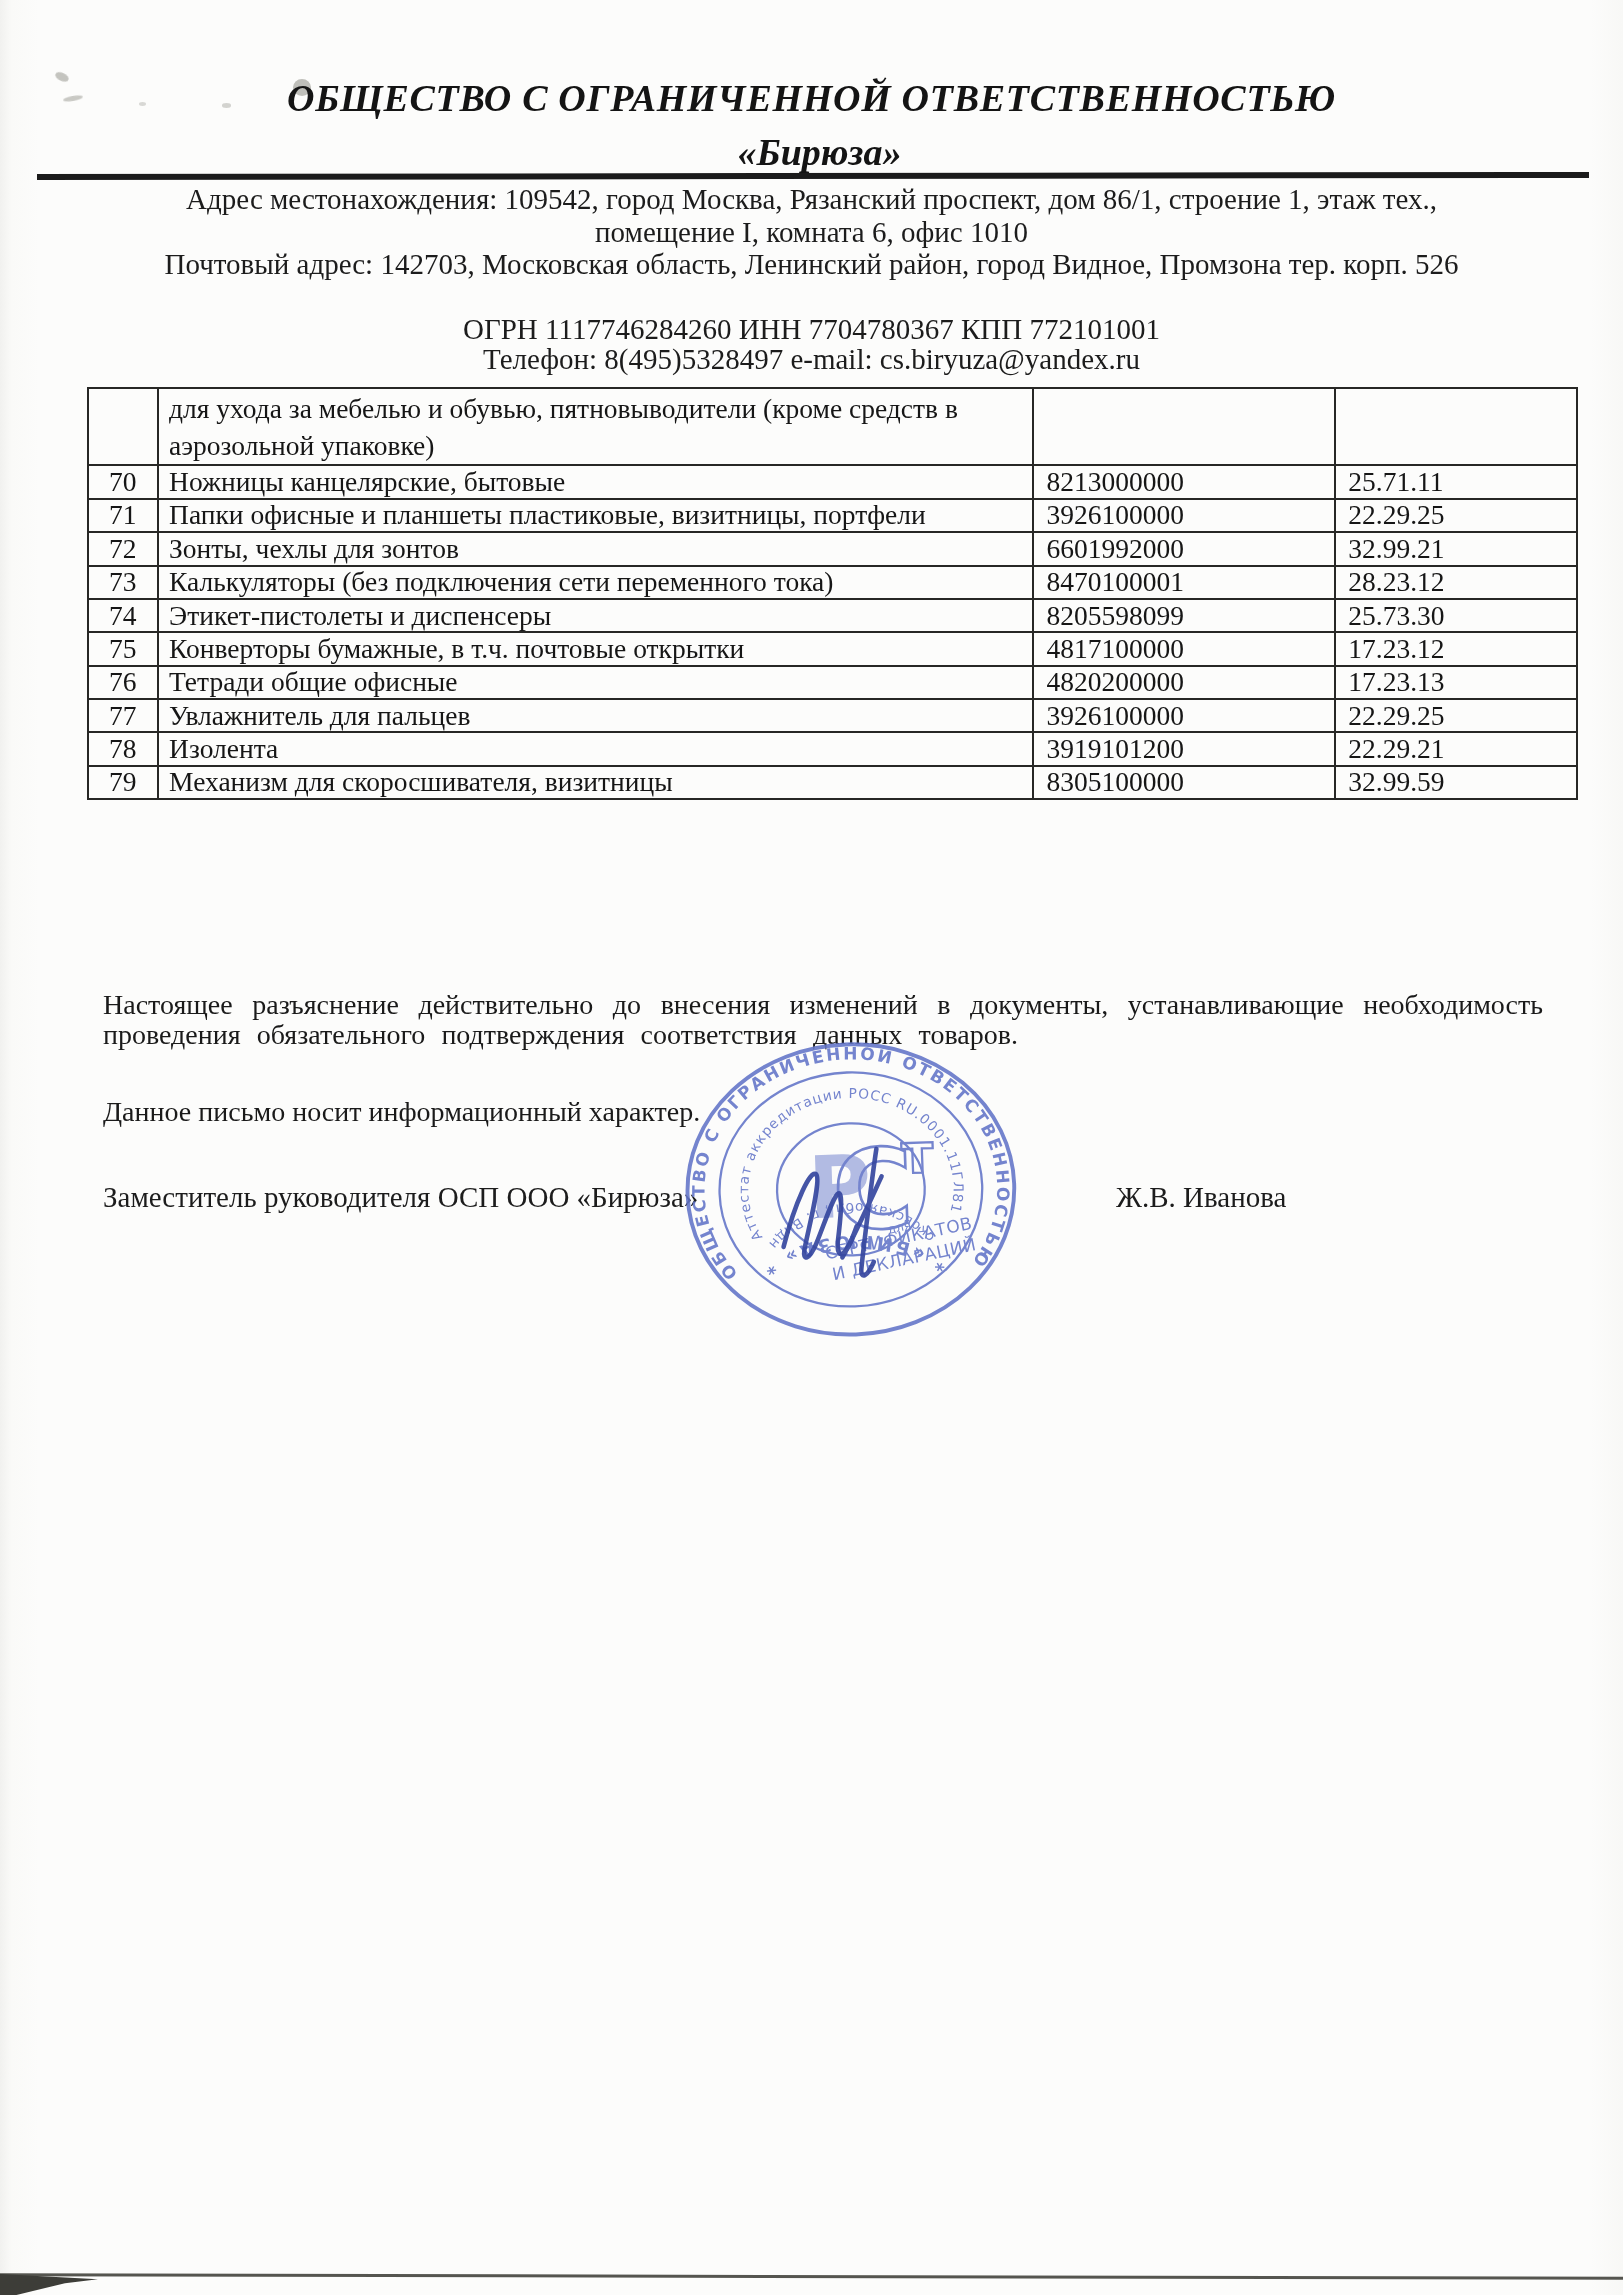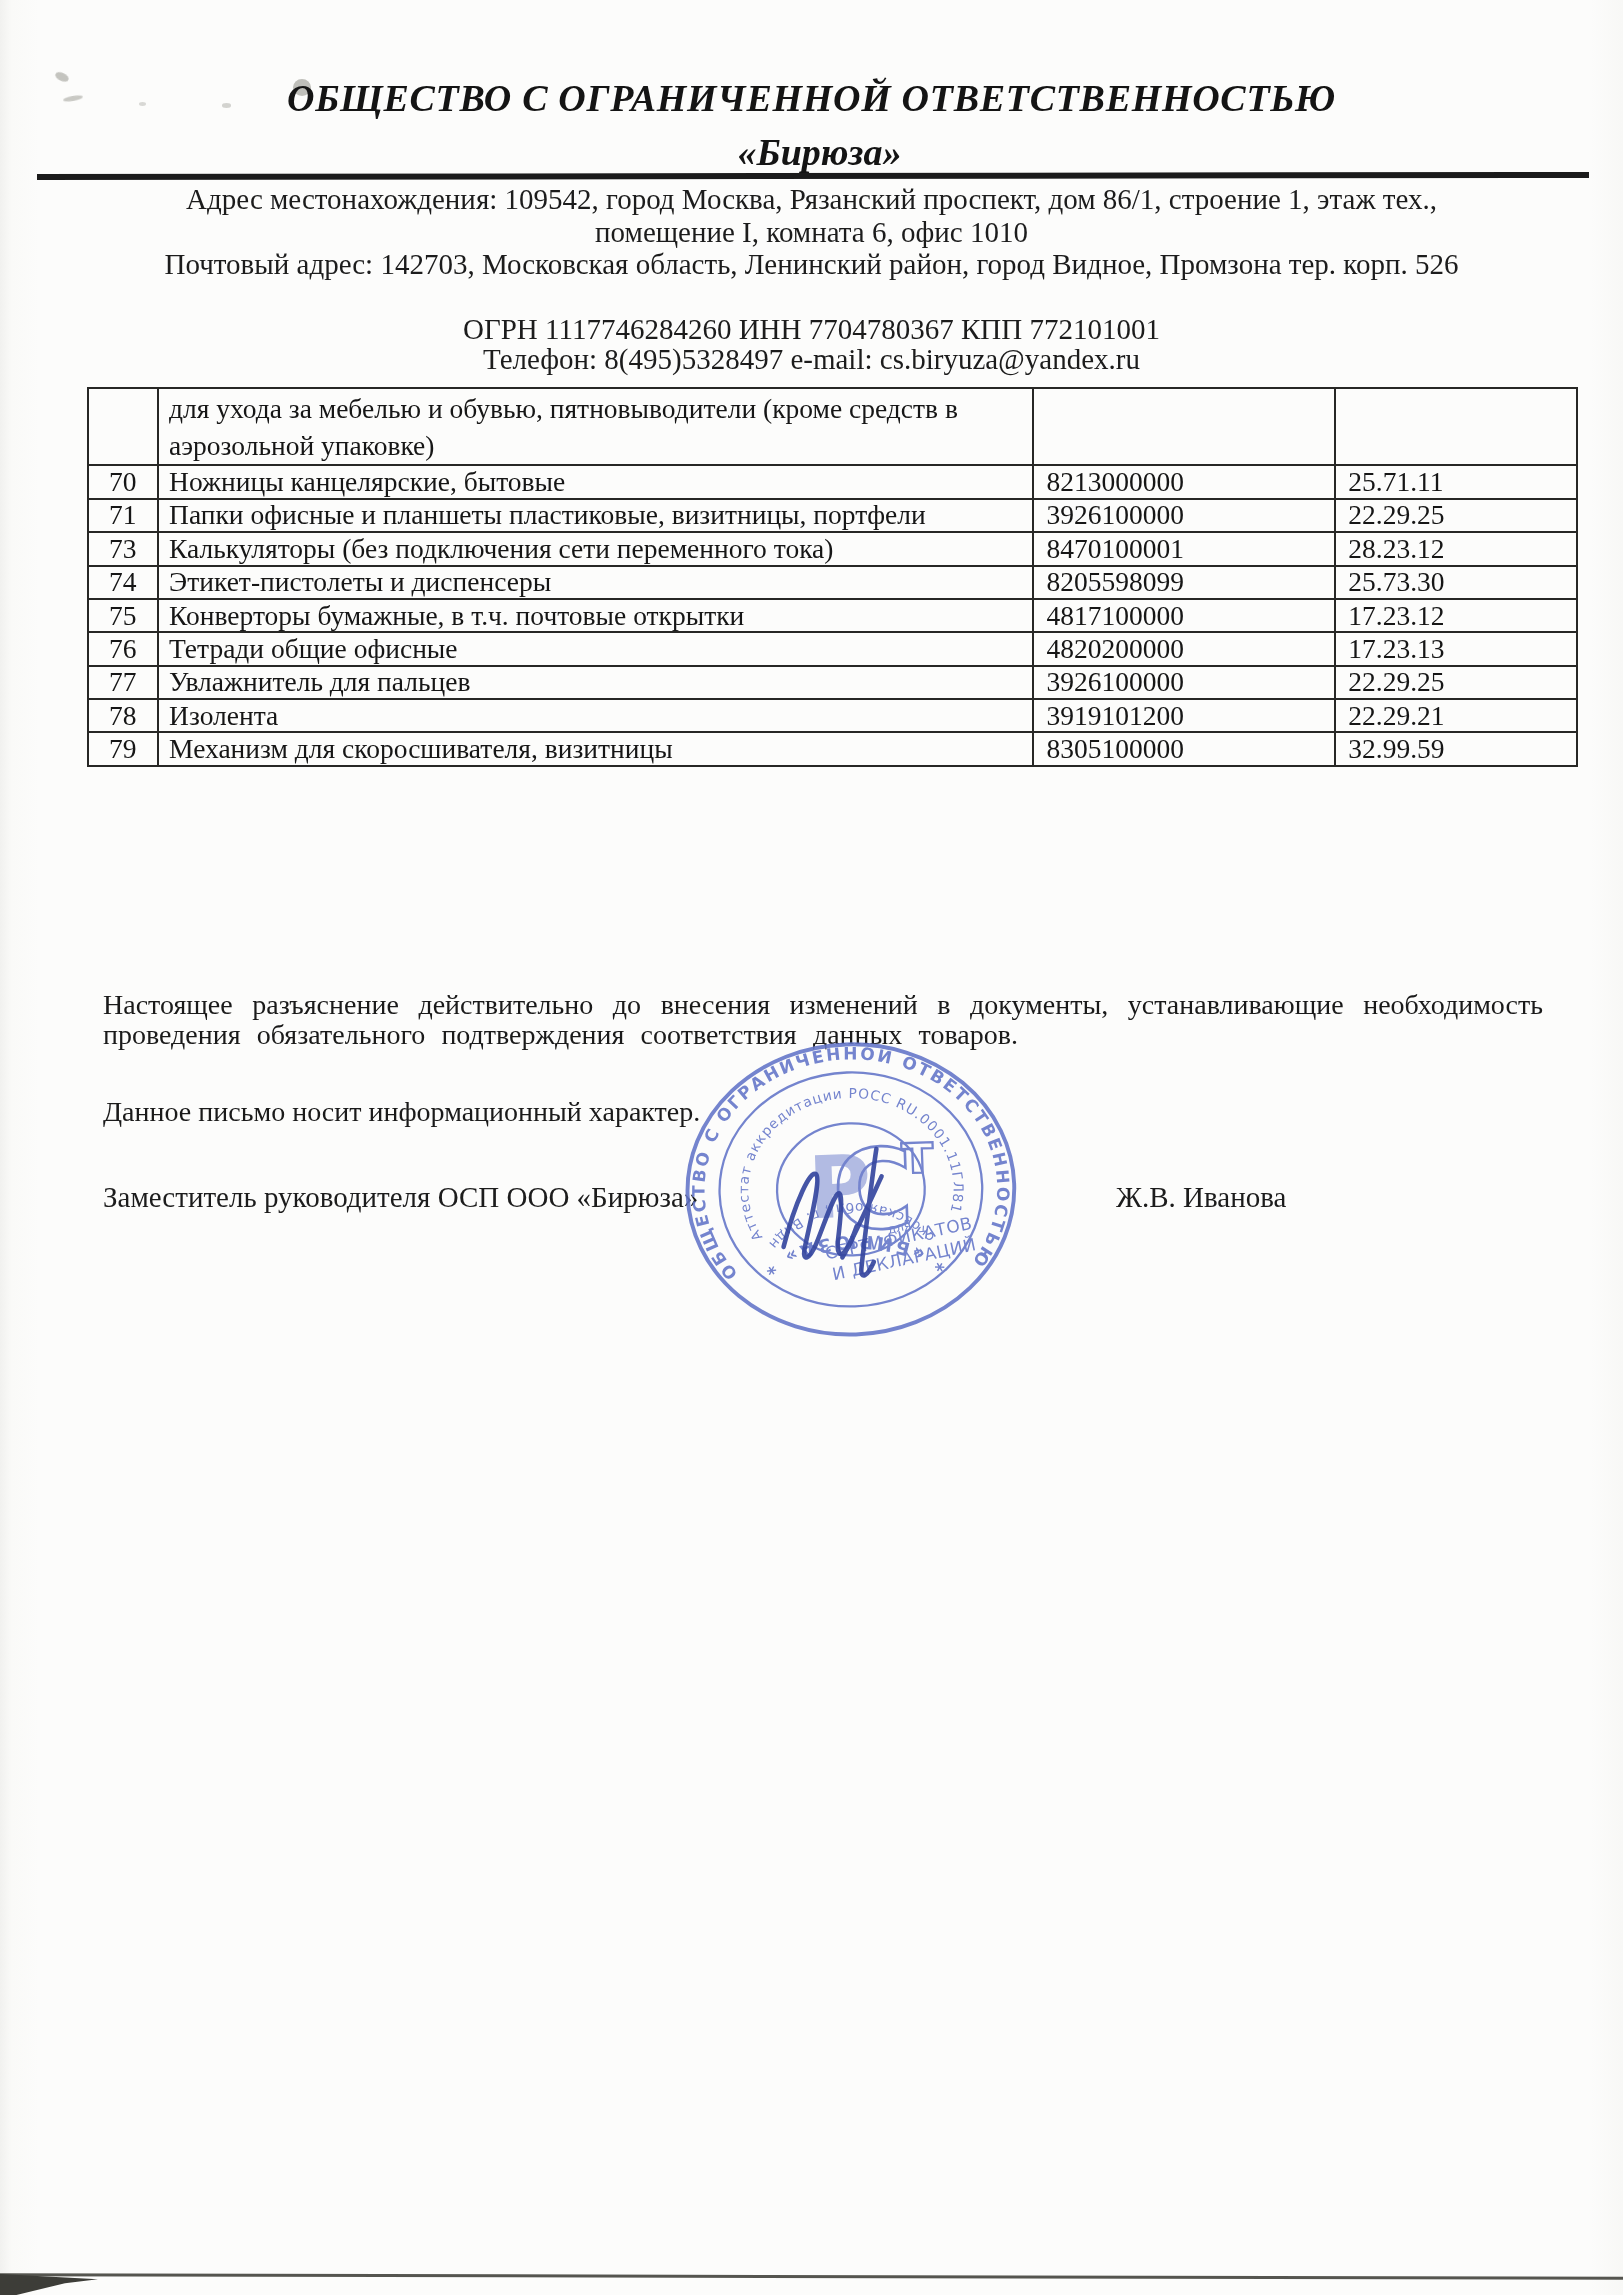--- a/index.html
+++ b/index.html
@@ -113,20 +113,26 @@
         <td class="c-code">8213000000</td>
         <td class="c-okpd">25.71.11</td>
       </tr>
       <tr class="item">
         <td class="c-num">71</td>
         <td class="c-name">Папки офисные и планшеты пластиковые, визитницы, портфели</td>
         <td class="c-code">3926100000</td>
         <td class="c-okpd">22.29.25</td>
       </tr>
       <tr class="item">
+        <td class="c-num">72</td>
+        <td class="c-name">Зонты, чехлы для зонтов</td>
+        <td class="c-code">6601992000</td>
+        <td class="c-okpd">32.99.21</td>
+      </tr>
+      <tr class="item">
         <td class="c-num">73</td>
         <td class="c-name">Калькуляторы (без подключения сети переменного тока)</td>
         <td class="c-code">8470100001</td>
         <td class="c-okpd">28.23.12</td>
       </tr>
       <tr class="item">
         <td class="c-num">74</td>
         <td class="c-name">Этикет-пистолеты и диспенсеры</td>
         <td class="c-code">8205598099</td>
         <td class="c-okpd">25.73.30</td>

